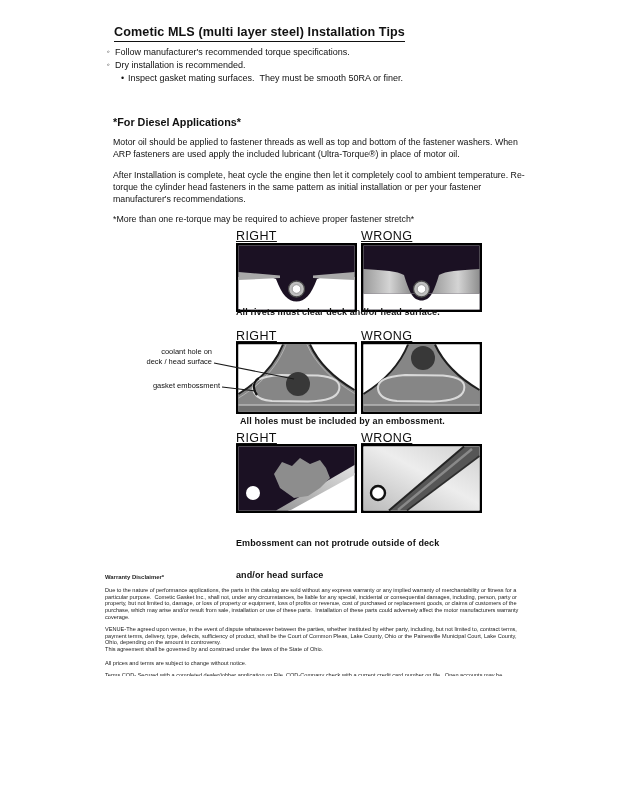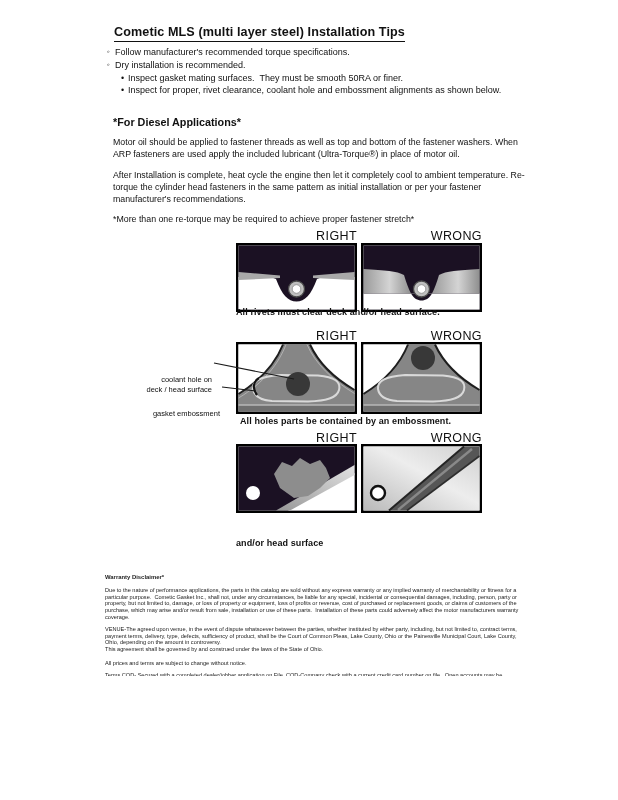--- a/index.html
+++ b/index.html
@@ -12,25 +12,25 @@
   .tips{position:absolute;left:107px;top:46px;width:432px;font-size:9px;line-height:12px;}
   .tip{white-space:pre-wrap;}
   .tip .m1{display:inline-block;width:8px;font-size:7.5px;position:relative;top:-1px;}
   .tip.sub{padding-left:14px;}
   .tip .m2{display:inline-block;width:7px;font-size:9px;}
 
   .diesel{position:absolute;left:113px;top:116px;width:412px;font-size:8.8px;line-height:12.2px;}
   .diesel-heading{font-size:10.8px;font-weight:bold;margin:0 0 8px 0;}
   .diesel p{margin:0 0 8px 0;white-space:pre-wrap;}
 
-  .dlabel{position:absolute;width:121px;text-align:right;font-size:12.5px;letter-spacing:.4px;}
+  .dlabel{position:absolute;width:121px;text-align:left;font-size:12.5px;letter-spacing:.4px;text-decoration:underline;}
   .dbox{position:absolute;}
   .caption{position:absolute;font-size:9px;font-weight:bold;letter-spacing:.1px;line-height:10.5px;white-space:pre-wrap;}
 
-  .ann{position:absolute;font-size:7.5px;line-height:9.6px;text-align:right;color:#111;margin-top:28px;}
+  .ann{position:absolute;font-size:7.5px;line-height:9.6px;text-align:right;color:#111;}
   .leader{position:absolute;left:110px;top:335px;pointer-events:none;z-index:6;}
 
   .legal{position:absolute;left:105px;top:574px;width:416px;font-size:5.6px;line-height:6.8px;color:#222;}
   .legal .lhead{font-weight:bold;font-size:5.9px;margin:0 0 6px 0;}
   .legal p{margin:0 0 5px 0;white-space:pre-wrap;}
   .legal .tight div{white-space:pre-wrap;}
   .legal .tight{margin:0 0 7px 0;}
 
   .footer{position:absolute;left:389px;top:761px;font-size:10px;color:#1d4ed8;letter-spacing:.2px;}
 </style>
@@ -38,21 +38,20 @@
 <body>
 
 <div class="page">
 
   <h1 class="title">Cometic MLS (multi layer steel) Installation Tips</h1>
 
   <div class="tips">
     <div class="tip"><span class="m1">◦</span><span>Follow manufacturer's recommended torque specifications.</span></div>
     <div class="tip"><span class="m1">◦</span><span>Dry installation is recommended.</span></div>
     <div class="tip sub"><span class="m2">•</span><span>Inspect gasket mating surfaces.  They must be smooth 50RA or finer.</span></div>
-    <div class="tip sub"><span class="m2">•</span><span>Inspect for proper, rivet clearance, coolant hole and embossment alignments as shown below.</span></div>
   </div>
 
   <div class="diesel">
     <div class="diesel-heading">*For Diesel Applications*</div>
     <p>Motor oil should be applied to fastener threads as well as top and bottom of the fastener washers. When ARP fasteners are used apply the included lubricant (Ultra-Torque®) in place of motor oil.</p>
     <p>After Installation is complete, heat cycle the engine then let it completely cool to ambient temperature. Re-torque the cylinder head fasteners in the same pattern as initial installation or per your fastener manufacturer's recommendations.</p>
     <p style="margin-top:5px;">*More than one re-torque may be required to achieve proper fastener stretch*</p>
   </div>
 
   <div class="dlabel" style="left:236px;top:229px;">RIGHT</div>
@@ -123,21 +122,21 @@
     <path d="M2.5,2.5 L47,2.5 C40,20 25,38 2.5,52 Z" fill="#ffffff"></path>
     <path d="M74,2.5 L118.5,2.5 L118.5,48 C98,36 82,20 74,2.5 Z" fill="#ffffff"></path>
     <path d="M47,2.5 C40,20 25,38 2.5,52" stroke="#1e1e1e" stroke-width="2" fill="none"></path>
     <path d="M74,2.5 C82,20 98,36 118.5,48" stroke="#1e1e1e" stroke-width="2" fill="none"></path>
     <path d="M17,47 C16,39 24,34.5 44,33 L82,33.5 C99,35 105,40 103,48 C101,55.5 92,59 72,59.5 L36,59 C24,58 18,54 17,47 Z" fill="none" stroke="#d9d9d9" stroke-width="2"></path>
     <circle cx="62" cy="16" r="12" fill="#383838"></circle>
     <rect x="2.5" y="63.5" width="116" height="6" fill="#6f6f6f"></rect>
     <line x1="2.5" y1="63" x2="118.5" y2="63" stroke="#cfcfcf" stroke-width="1.2"></line>
   </svg>
 
-  <div class="caption" style="left:240px;top:416px;">All holes parts be contained by an embossment.</div>
+  <div class="caption" style="left:240px;top:416px;">All holes must be included by an embossment.</div>
 
   <svg class="leader" width="200" height="90" viewBox="0 0 200 90">
     <line x1="104" y1="28" x2="184" y2="44" stroke="#1a1a1a" stroke-width="1.2"></line>
     <line x1="112" y1="52" x2="146" y2="56" stroke="#1a1a1a" stroke-width="1.2"></line>
   </svg>
 
   <div class="dlabel" style="left:236px;top:431px;">RIGHT</div>
   <div class="dlabel" style="left:361px;top:431px;">WRONG</div>
 
   <svg class="dbox" style="left:236px;top:444px;" width="121" height="69" viewBox="0 0 121 69">
@@ -166,20 +165,21 @@
     <rect x="1.25" y="1.25" width="118.5" height="66.5" fill="none" stroke="#000" stroke-width="2.5"></rect>
     <rect x="2.5" y="2.5" width="116" height="64" fill="url(#g4)"></rect>
     <path d="M103,2.5 L118.5,2.5 L118.5,12 L46,66.5 L28,66.5 Z" fill="#565656"></path>
     <line x1="111" y1="5" x2="37" y2="66" stroke="#9a9a9a" stroke-width="2.4" opacity=".75"></line>
     <line x1="103" y1="2.5" x2="28" y2="66.5" stroke="#242424" stroke-width="2"></line>
     <line x1="118.5" y1="12" x2="46" y2="66.5" stroke="#2e2e2e" stroke-width="1.6"></line>
     <circle cx="17" cy="49" r="7" fill="#ffffff" stroke="#101010" stroke-width="2.4"></circle>
   </svg>
 
   <div class="caption" style="left:236px;top:517px;width:240px;">
+    <div>Embossment can not protrude outside of deck</div>
     <div>and/or head surface</div>
   </div>
 
   <div class="legal">
     <p class="lhead">Warranty Disclaimer*</p>
     <p>Due to the nature of performance applications, the parts in this catalog are sold without any express warranty or any implied warranty of merchantability or fitness for a particular purpose.  Cometic Gasket Inc., shall not, under any circumstances, be liable for any special, incidental or consequential damages, including, person, party or property, but not limited to, damage, or loss of property or equipment, loss of profits or revenue, cost of purchased or replacement goods, or claims of customers of the purchase, which may arise and/or result from sale, installation or use of these parts.  Installation of these parts could adversely affect the motor manufacturers warranty coverage.</p>
     <div class="tight">
       <div>VENUE-The agreed upon venue, in the event of dispute whatsoever between the parties, whether instituted by either party, including, but not limited to, contract terms, payment terms, delivery, type, defects, sufficiency of product, shall be the Court of Common Pleas, Lake County, Ohio or the Painesville Municipal Court, Lake County, Ohio, depending on the amount in controversy.</div>
       <div>This agreement shall be governed by and construed under the laws of the State of Ohio.</div>
     </div>

